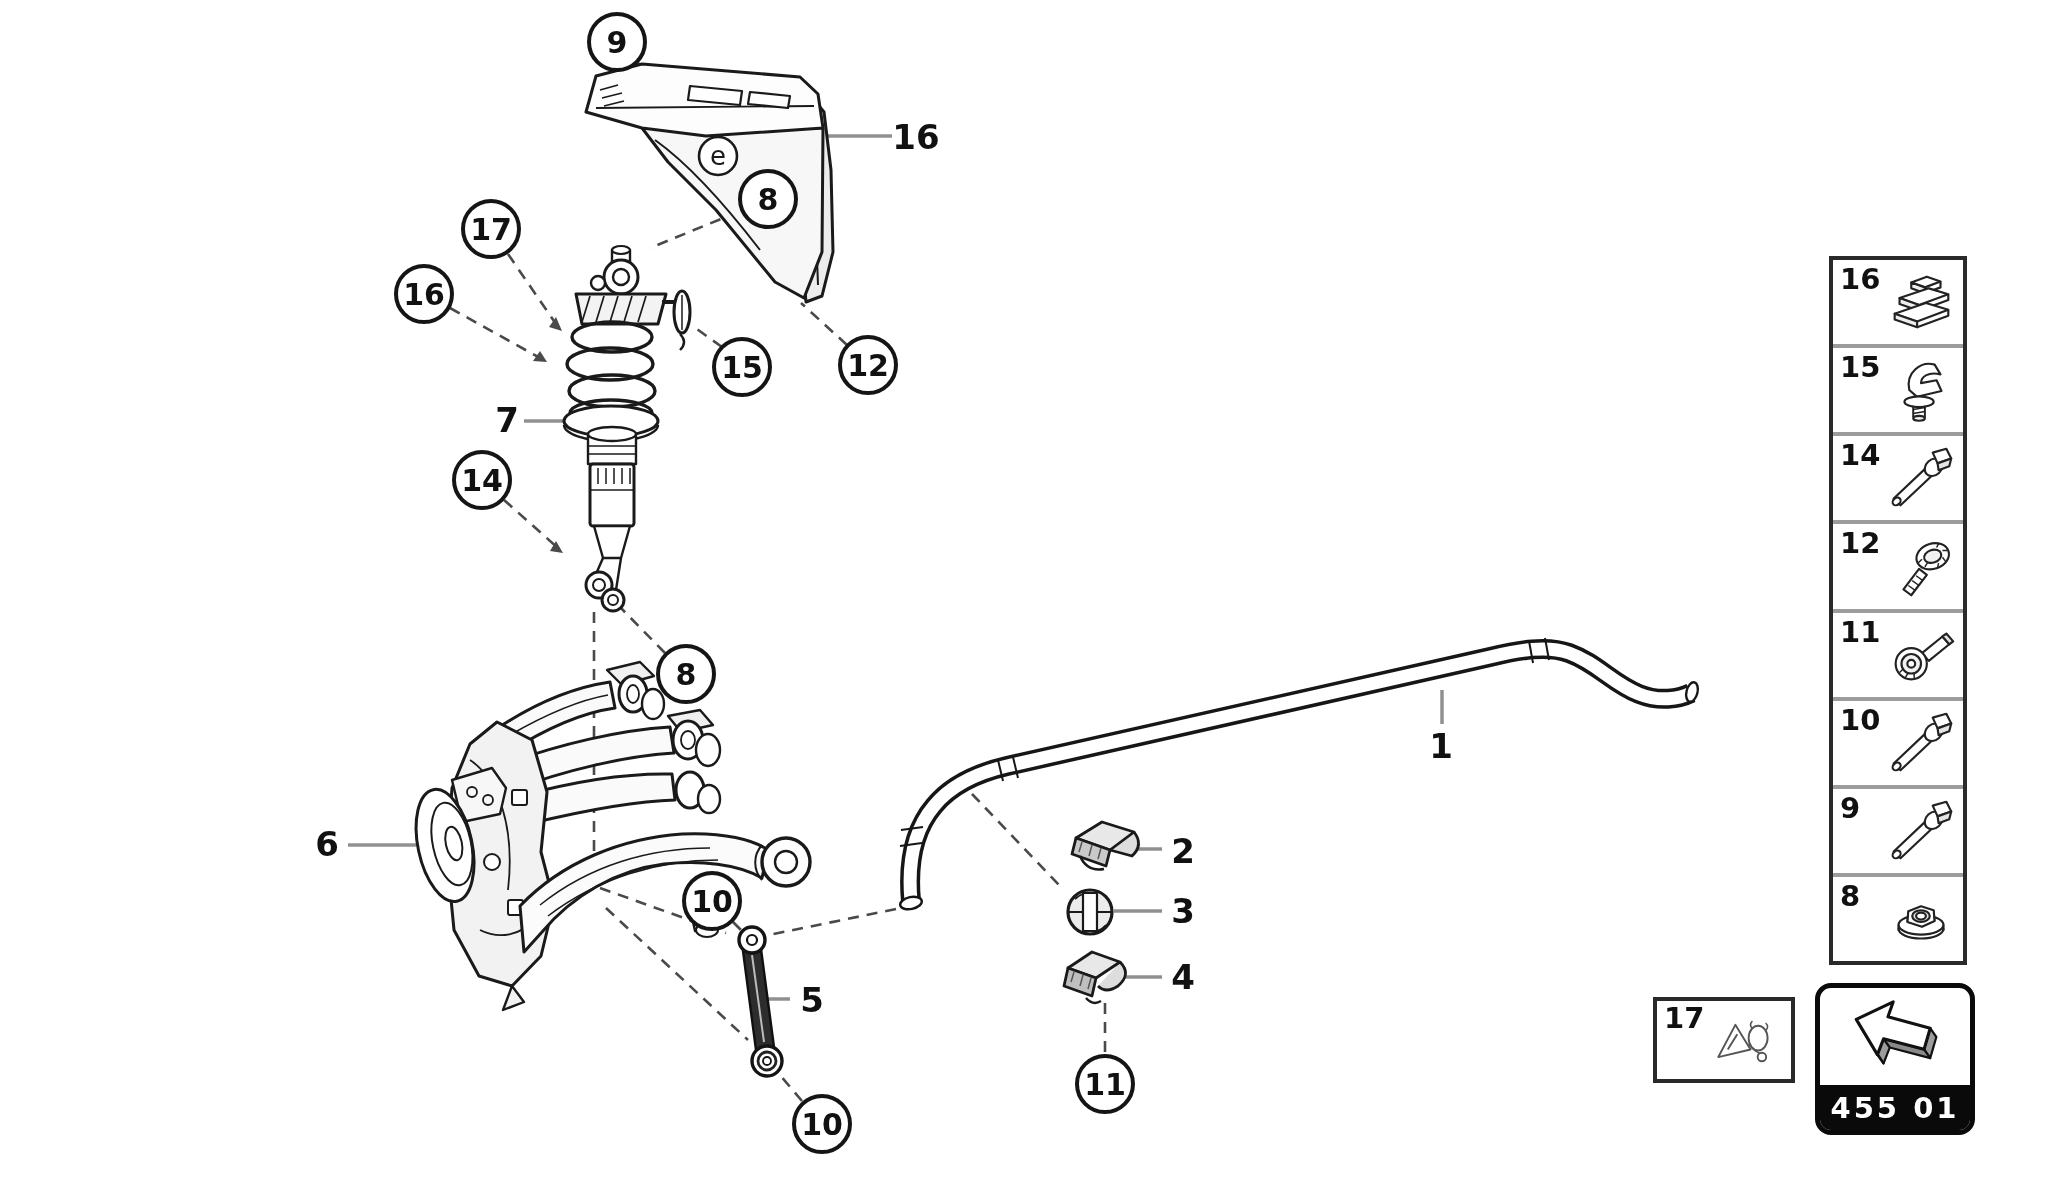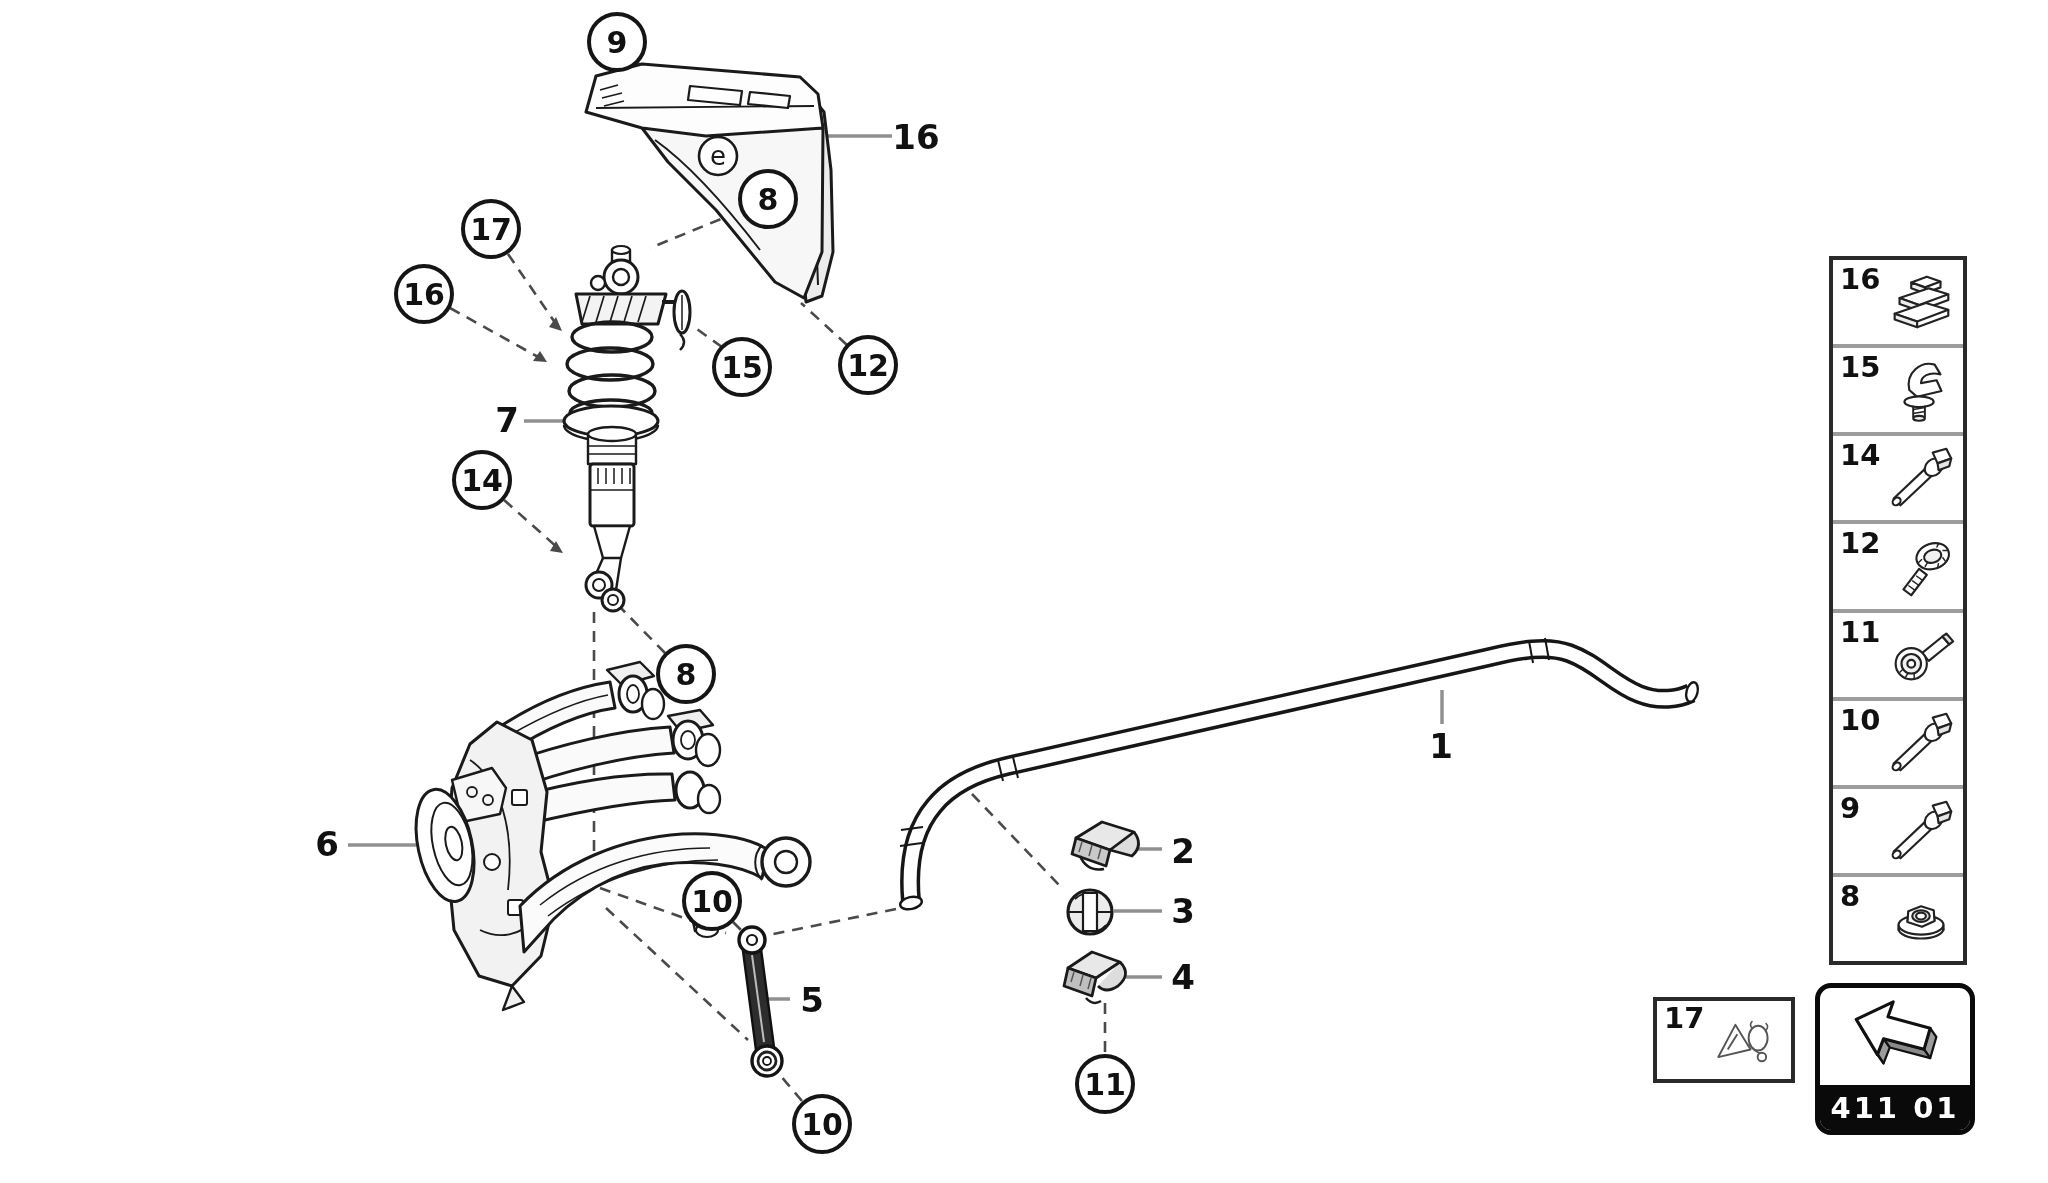--- a/index.html
+++ b/index.html
@@ -386,17 +386,17 @@
     <div class="nav-top">
       <svg width="118" height="88" viewBox="0 0 120 100" stroke="#111" stroke-linejoin="round">
         <path d="M 100,40 L 107,50 L 100,74 L 93,64 Z" fill="#9c9c9c" stroke-width="2.5"></path>
         <path d="M 93,64 L 100,74 L 54,62 L 47,52 Z" fill="#8a8a8a" stroke-width="2.5"></path>
         <path d="M 47,52 L 54,62 L 47,80 L 40,70 Z" fill="#9c9c9c" stroke-width="2.5"></path>
         <path d="M 40,70 L 47,80 L 23,42 L 16,30 Z" fill="#a8a8a8" stroke-width="2.5"></path>
         <path d="M 16,30 L 58,10 L 52,27 L 100,40 L 93,64 L 47,52 L 40,70 Z" fill="#ffffff" stroke-width="3.5"></path>
       </svg>
     </div>
     <div class="nav-band">
-      <span>411 01</span>
+      <span>455 01</span>
     </div>
   </div>
 
 </div>
 
 </body></html>

